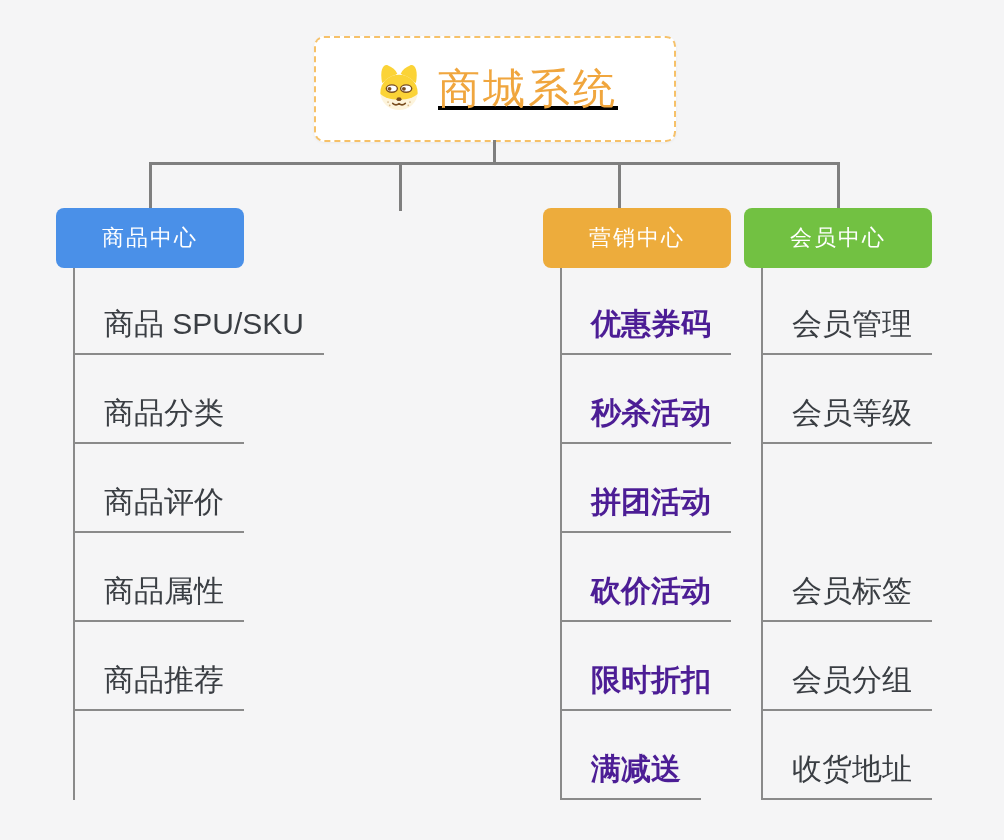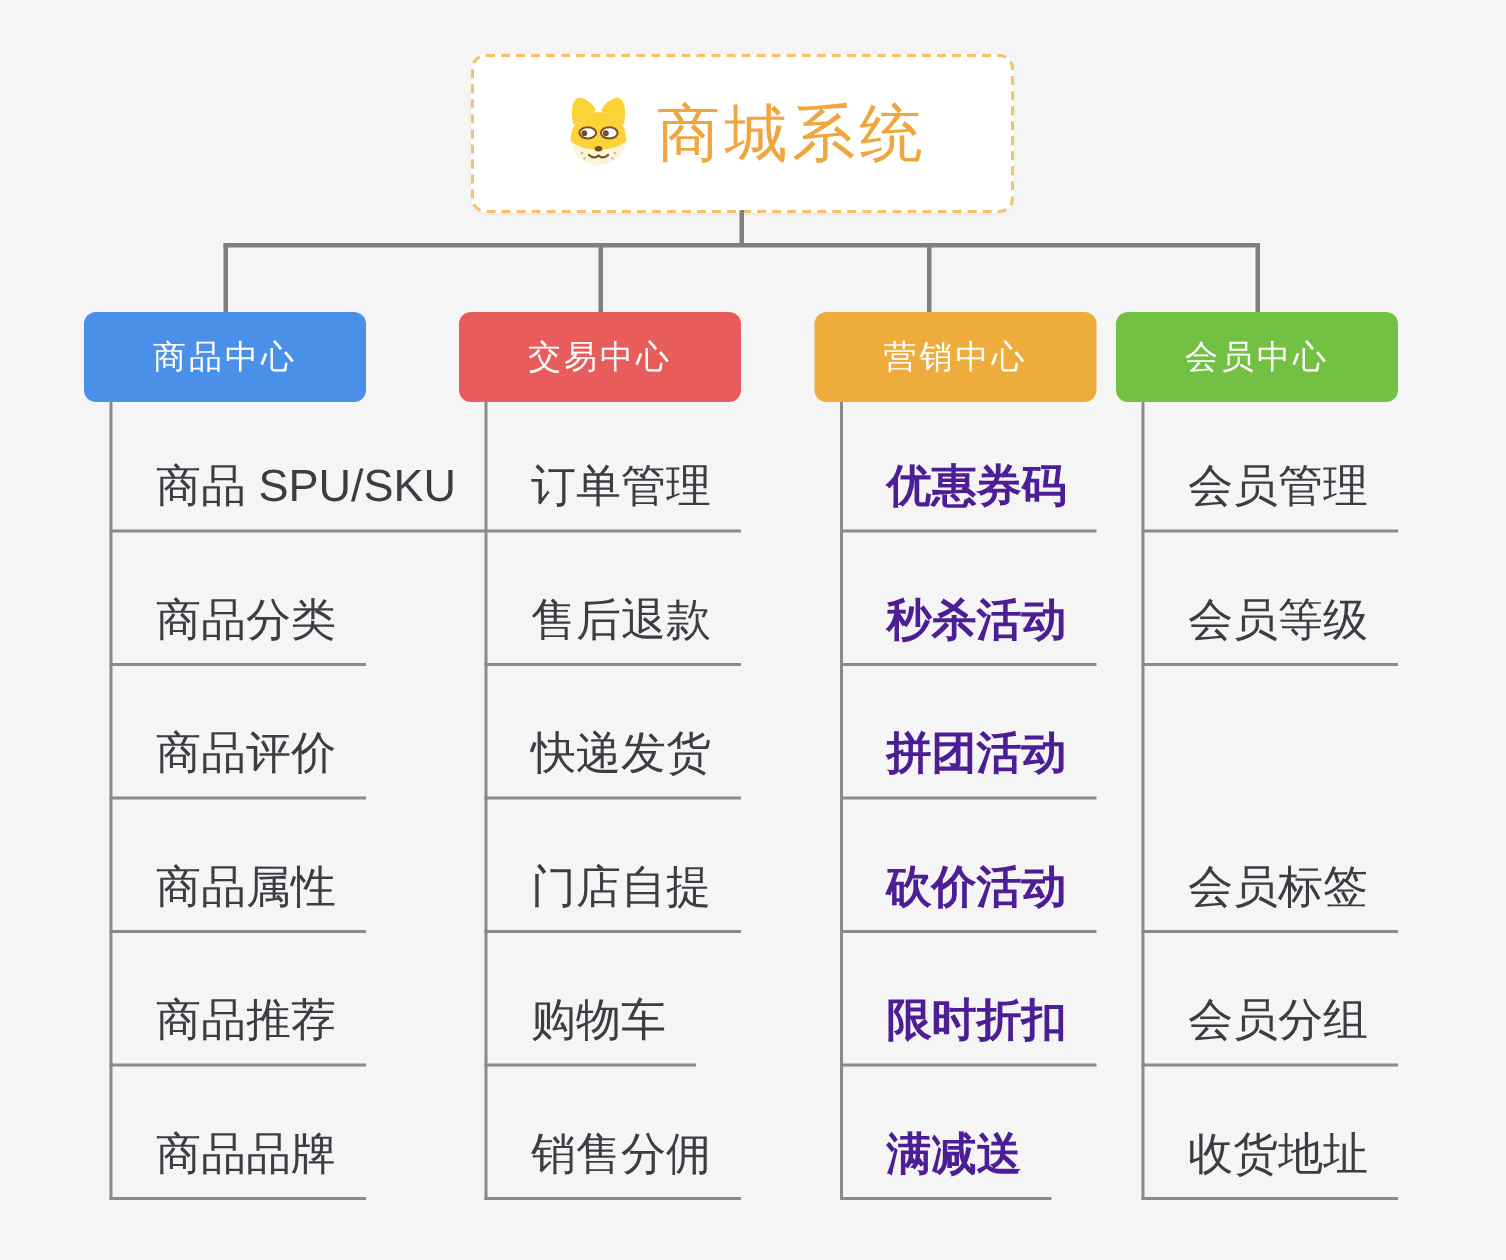--- a/index.html
+++ b/index.html
@@ -79,21 +79,21 @@
   .item-3 { top: 265px; }
   .item-4 { top: 354px; }
   .item-5 { top: 443px; }
   .item-6 { top: 532px; }
 </style>
 </head>
 <body>
 
 <div class="canvas" style="background-color: rgb(245, 245, 246);">
 
-  <div class="root-node" style="border-color: rgb(246, 193, 105);">
+  <div class="root-node" style="border-color: rgb(246, 193, 105); text-decoration: underline;">
     <span style="display:inline-flex;">
       <svg width="54" height="54" viewBox="0 0 64 64" aria-hidden="true">
 
         <path d="M12,25 C9,10 13,2 19,4 C24,6 28,9 30,14 Z" fill="#FBD337"></path>
         <path d="M52,25 C55,10 51,2 45,4 C40,6 36,9 34,14 Z" fill="#FBD337"></path>
 
         <ellipse cx="32" cy="36" rx="22" ry="21" fill="#FDF4DC"></ellipse>
 
         <path d="M10,36 A22,21 0 0 1 54,36 L54,38 Q48,43 40,44 Q32,45 24,44 Q16,43 10,38 Z" fill="#FBD337"></path>
 
@@ -124,36 +124,23 @@
 
   <div class="branch branch-0">
     <div class="branch-header" style="background-color: rgb(74, 144, 232);">商品中心</div>
     <div class="subtree" style="color: rgb(58, 62, 67);">
       <div class="vline" style="background-color: rgb(138, 138, 138);"></div>
       <div class="item item-1">商品 SPU/SKU</div>
       <div class="item item-2">商品分类</div>
       <div class="item item-3">商品评价</div>
       <div class="item item-4">商品属性</div>
       <div class="item item-5">商品推荐</div>
-      <div class="item item-6">商品品牌</div>
     </div>
   </div>
 
-  <div class="branch branch-1">
-    <div class="branch-header" style="background-color: rgb(232, 92, 92);">交易中心</div>
-    <div class="subtree" style="color: rgb(58, 62, 67);">
-      <div class="vline" style="background-color: rgb(138, 138, 138);"></div>
-      <div class="item item-1">订单管理</div>
-      <div class="item item-2">售后退款</div>
-      <div class="item item-3">快递发货</div>
-      <div class="item item-4">门店自提</div>
-      <div class="item item-5">购物车</div>
-      <div class="item item-6">销售分佣</div>
-    </div>
-  </div>
 
   <div class="branch branch-2">
     <div class="branch-header" style="background-color: rgb(237, 172, 60);">营销中心</div>
     <div class="subtree" style="color: #4c1d95; font-weight: bold;">
       <div class="vline" style="background-color: rgb(138, 138, 138);"></div>
       <div class="item item-1">优惠券码</div>
       <div class="item item-2">秒杀活动</div>
       <div class="item item-3">拼团活动</div>
       <div class="item item-4">砍价活动</div>
       <div class="item item-5">限时折扣</div>

